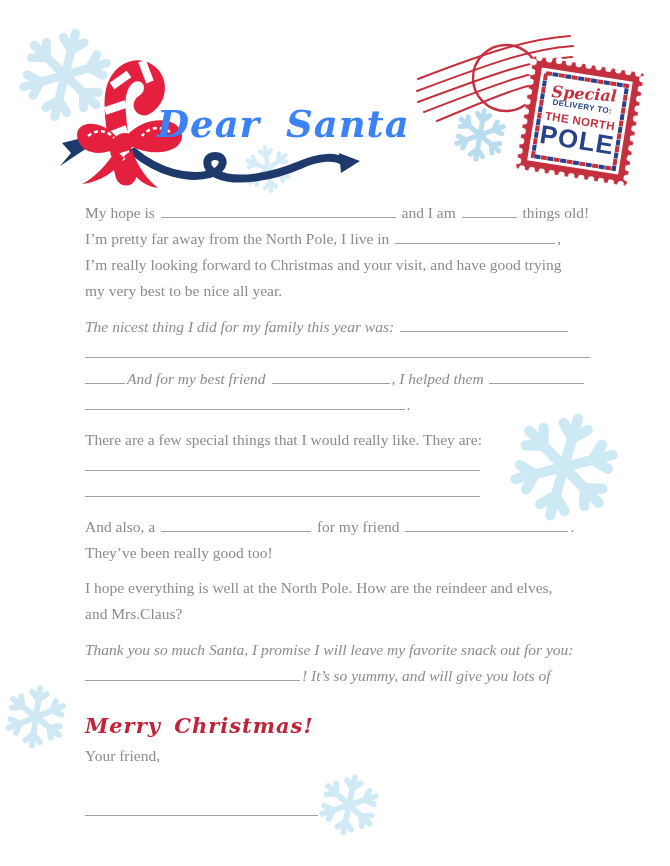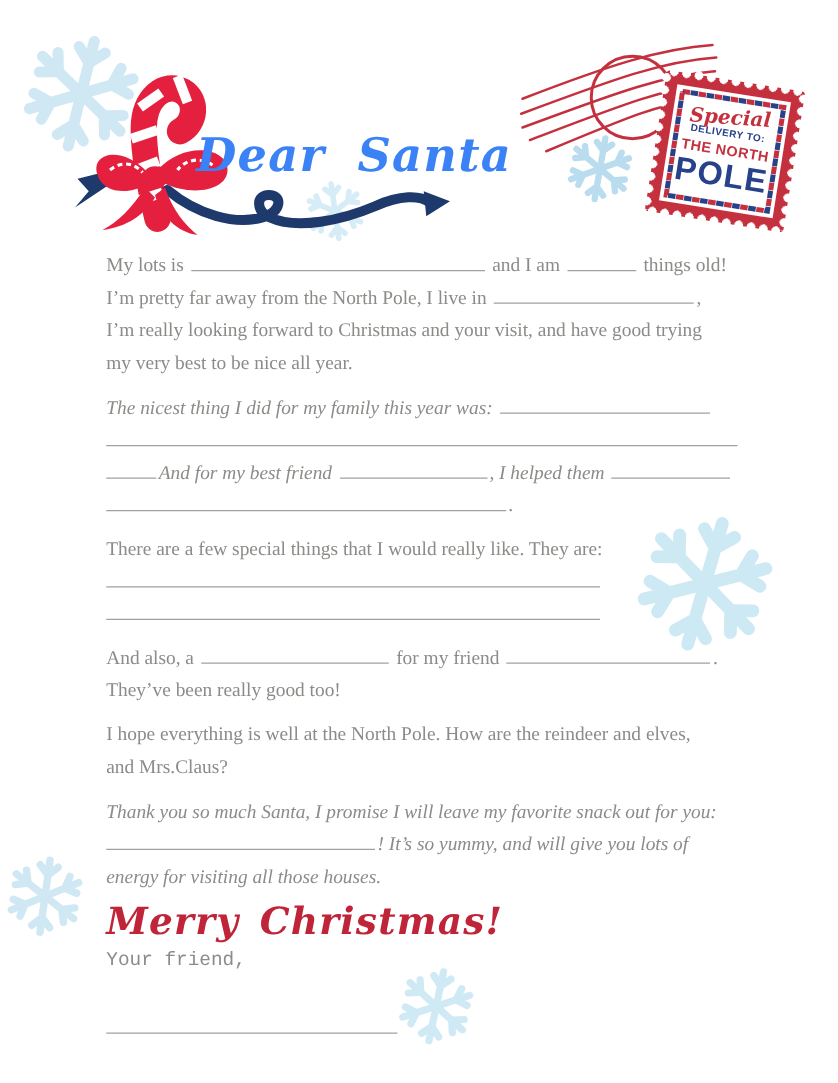--- a/index.html
+++ b/index.html
@@ -43,23 +43,23 @@
           font-size:15.5px;line-height:26px;color:#8d8b88;}
   .ln{white-space:nowrap;height:26px;}
   .para{margin:0;}
   .mt10{margin-top:10px;font-style:italic;} .mt9{margin-top:9px;}
   .bl{display:inline-block;border-bottom:1px solid #a3a19e;height:14px;margin:0 2px;}
   .w235{width:235px}.w55{width:55px}.w160{width:160px}.w170{width:168px}
   .w40{width:40px;margin-left:0}.w118{width:118px}.w95{width:95px}
   .w320{width:320px;margin-left:0}.wfull{width:505px;margin:0}.w395{width:395px;margin:0}
   .w150{width:150px}.w163{width:163px}.w215{width:215px;margin-left:0}.w233{width:233px;margin:0}
 
-  .signoff{margin-top:6px;font-family:"DejaVu Serif",serif;font-style:italic;font-weight:bold;
-           font-size:30px;color:#bf2438;letter-spacing:1px;word-spacing:5px;line-height:34px;white-space:nowrap;}
-  .closing{line-height:26px;font-family:Liberation Mono, monospace;}
+  .signoff{margin-top:20px;font-family:"DejaVu Serif",serif;font-style:italic;font-weight:bold;
+           font-size:21px;color:#bf2438;letter-spacing:1px;word-spacing:5px;line-height:34px;white-space:nowrap;}
+  .closing{line-height:26px;}
   .sigline{margin-top:29px;}
 </style>
 </head>
 <body>
 
 <div id="page">
 
   <svg width="0" height="0" style="position:absolute">
     <defs>
       <g id="sf-shape" stroke="currentColor" stroke-width="9" stroke-linecap="round" fill="none">
@@ -146,21 +146,21 @@
         <div class="stamp-pole">POLE</div>
       </div>
     </div>
   </div>
 
   <div class="title">Dear Santa</div>
 
   <div class="letter">
 
     <div class="para">
-      <div class="ln"><span>My lots is</span> <span class="bl w235"></span> <span>and I am</span> <span class="bl w55"></span> <span>things old!</span></div>
+      <div class="ln"><span>My hope is</span> <span class="bl w235"></span> <span>and I am</span> <span class="bl w55"></span> <span>things old!</span></div>
       <div class="ln"><span>I’m pretty far away from the North Pole, I live in</span> <span class="bl w160"></span><span>,</span></div>
       <div class="ln"><span>I’m really looking forward to Christmas and your visit, and have good trying</span></div>
       <div class="ln"><span>my very best to be nice all year.</span></div>
     </div>
 
     <div class="para mt10">
       <div class="ln"><span>The nicest thing I did for my family this year was:</span> <span class="bl w170"></span></div>
       <div class="ln"><span class="bl wfull"></span></div>
       <div class="ln"><span class="bl w40"></span><span>And for my best friend</span> <span class="bl w118"></span><span>, I helped them</span> <span class="bl w95"></span></div>
       <div class="ln"><span class="bl w320"></span><span>.</span></div>
@@ -178,21 +178,20 @@
     </div>
 
     <div class="para mt9">
       <div class="ln"><span>I hope everything is well at the North Pole. How are the reindeer and elves,</span></div>
       <div class="ln"><span>and Mrs.Claus?</span></div>
     </div>
 
     <div class="para mt10">
       <div class="ln"><span>Thank you so much Santa, I promise I will leave my favorite snack out for you:</span></div>
       <div class="ln"><span class="bl w215"></span><span>! It’s so yummy, and will give you lots of</span></div>
-      <div class="ln"><span>energy for visiting all those houses.</span></div>
     </div>
 
     <div class="signoff">Merry Christmas!</div>
 
     <div class="closing">Your friend,</div>
 
     <div class="sigline"><span class="bl w233"></span></div>
   </div>
 
 </div>

